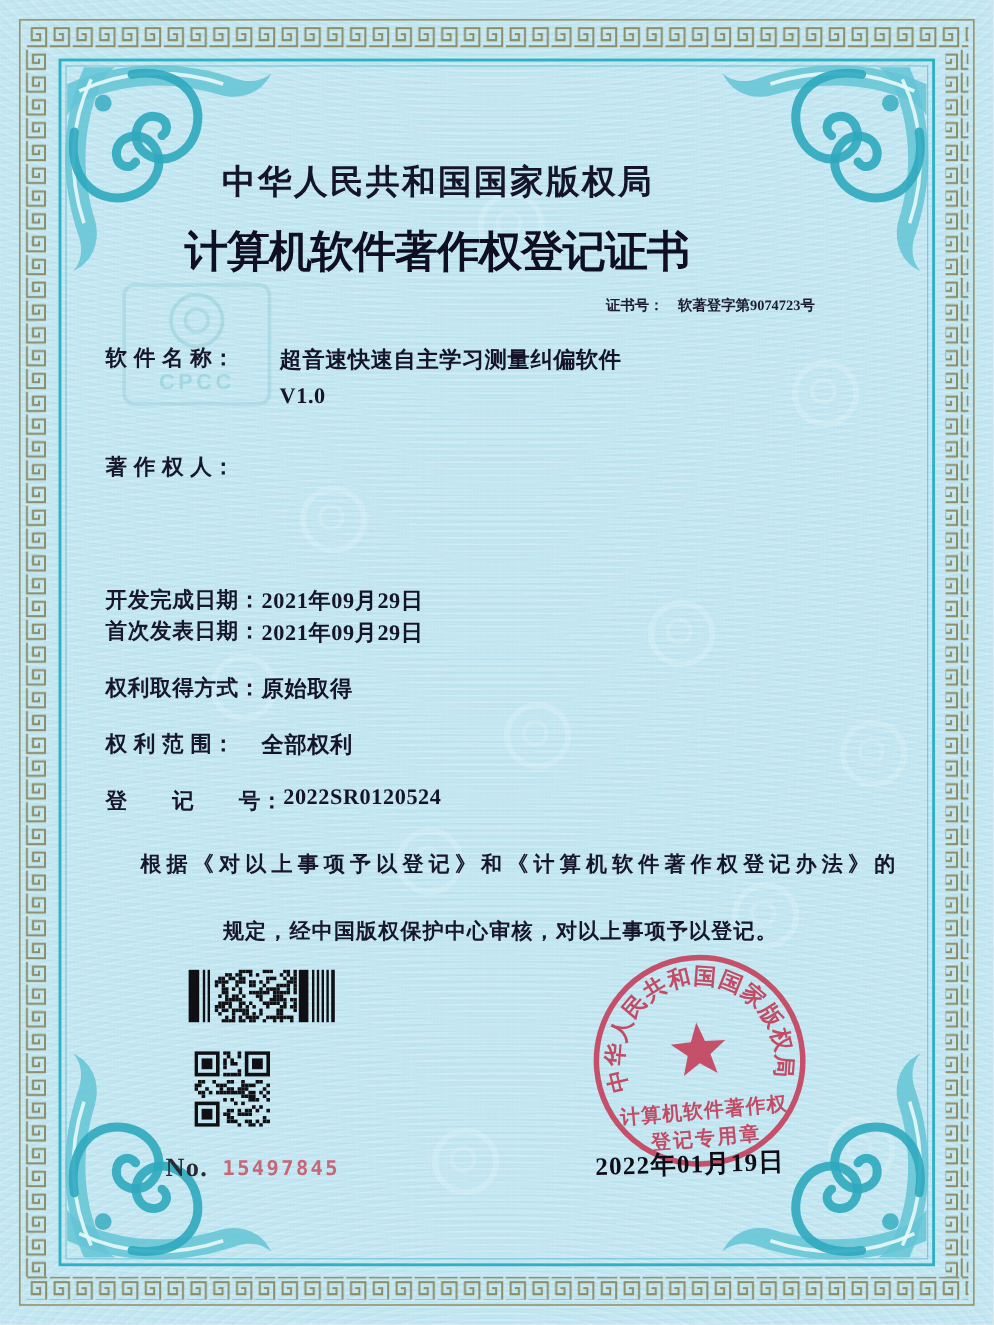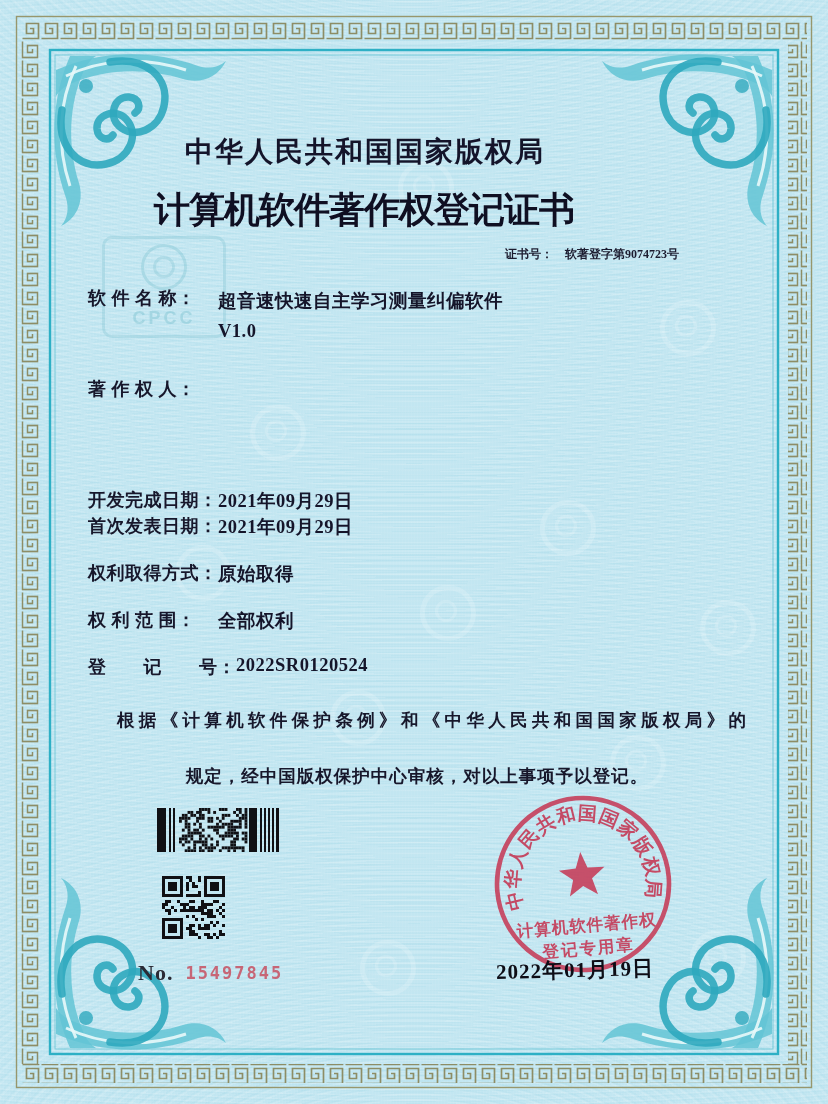--- a/index.html
+++ b/index.html
@@ -34,21 +34,21 @@
   .cert-title{position:absolute;left:154px;top:186px;font-size:36px;font-weight:700;
         letter-spacing:-1px;color:#0f0f22;z-index:2;}
   .cert-no{position:absolute;left:505px;top:246px;font-size:12px;font-weight:700;
         color:#1c1c30;z-index:2;white-space:pre;font-family:Liberation Serif, serif;}
   .cert-no .v{margin-left:12px;}
   
   .row{position:absolute;left:88px;display:flex;z-index:2;}
   .lbl{min-width:130px;font-size:18px;font-weight:700;letter-spacing:.5px;
         white-space:pre;color:#17172b;}
   .val{font-size:18.5px;font-weight:700;letter-spacing:.5px;color:#15152a;}
-  .val .vline{line-height:30px;}
+  .val .vline{line-height:30px;margin-left:15px;}
   
   .statement{position:absolute;left:88px;top:706px;width:658px;z-index:2;
         font-size:17.5px;font-weight:700;color:#17172b;}
   .statement .s1{text-indent:29px;text-align:justify;text-align-last:justify;
         height:42px;line-height:28px;}
   .statement .s2{letter-spacing:1px;line-height:28px;margin-top:14px;text-align:center;}
   
   .barcode{position:absolute;left:157px;top:808px;z-index:2;}
   .qr{position:absolute;left:162px;top:876px;z-index:2;}
   
@@ -159,21 +159,21 @@
     <span class="lbl">权利取得方式：</span>
     <span class="val">原始取得</span>
   </div>
 
   <div class="row" style="top:655px">
     <span class="lbl">登　　记　　号：</span>
     <span class="val">2022SR0120524</span>
   </div>
 
   <div class="statement">
-    <div class="s1">根据《计算机软件保护条例》和《中华人民共和国国家版权局》的</div>
+    <div class="s1">根据《对以上事项予以登记》和《计算机软件著作权登记办法》的</div>
     <div class="s2">规定，经中国版权保护中心审核，对以上事项予以登记。</div>
   </div>
 
   <svg class="barcode" id="bc" width="123" height="44">
       <rect x="0" y="0" width="9" height="44" fill="#101014"></rect>
       <rect x="12" y="0" width="2" height="44" fill="#101014"></rect>
       <rect x="16" y="0" width="2" height="44" fill="#101014"></rect>
       <rect x="92" y="0" width="8" height="44" fill="#101014"></rect>
       <rect x="103" y="0" width="2" height="44" fill="#101014"></rect>
       <rect x="107" y="0" width="2" height="44" fill="#101014"></rect>

